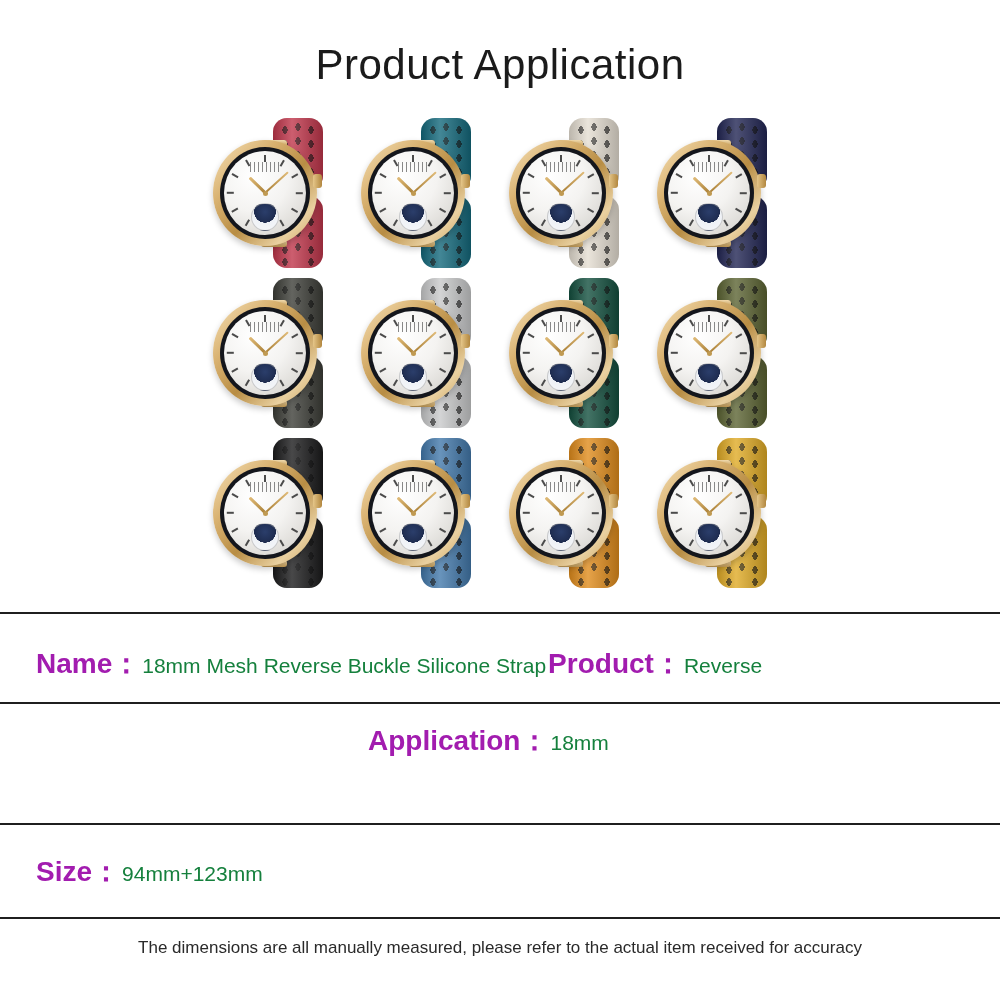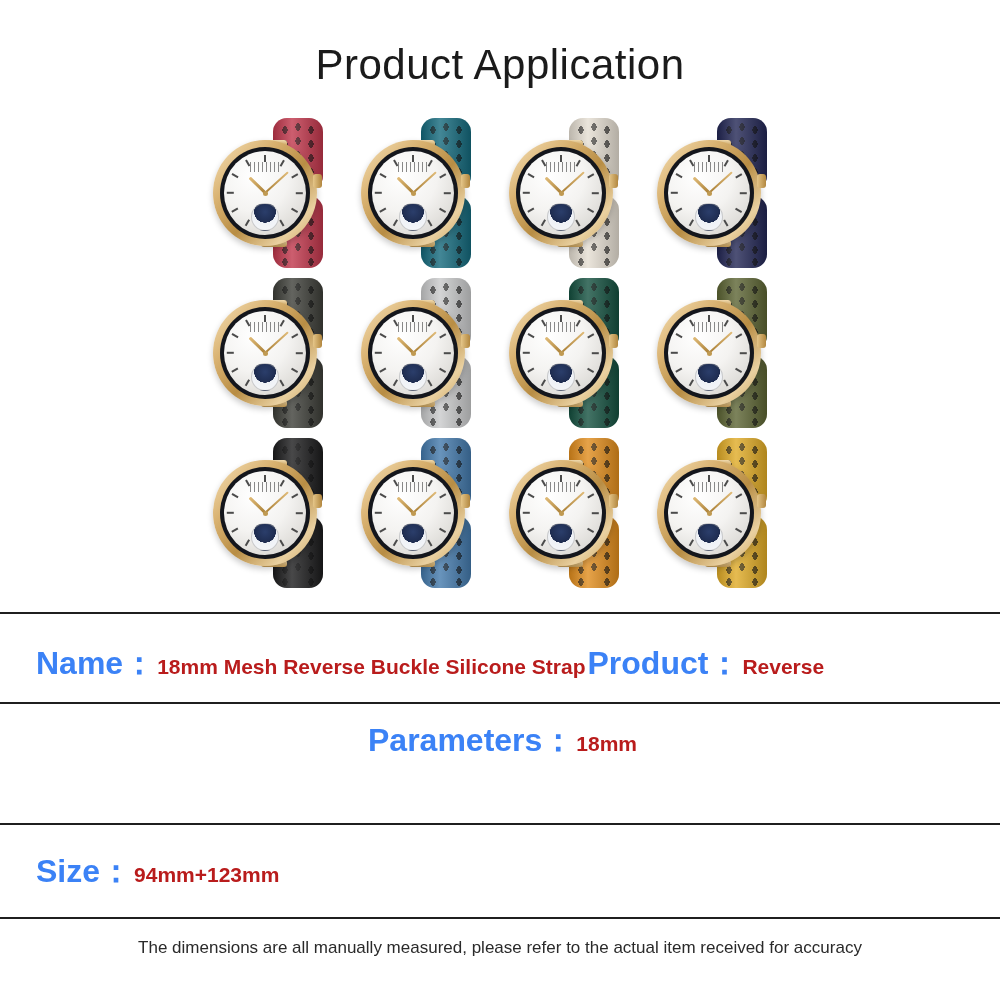--- a/index.html
+++ b/index.html
@@ -214,28 +214,28 @@
   }
   .spec-row {
     position: absolute;
     left: 0;
     width: 1000px;
     display: flex;
     align-items: center;
   }
   .spec-pair { display: flex; align-items: baseline; white-space: nowrap; }
   .spec-label {
-    font-size: 32px;
+    font-size: 28px;
     font-weight: 600;
-    color: #3b82f6;
+    color: #a21caf;
   }
   .spec-value {
     font-size: 21px;
-    font-weight: 700;
-    color: #b91c1c;
+    font-weight: 400;
+    color: #15803d;
     margin-left: 2px;
   }
   .footer-note {
     position: absolute;
     left: 0;
     width: 1000px;
     text-align: center;
     font-size: 17px;
     font-weight: 400;
     color: #2a2a2a;
@@ -751,21 +751,21 @@
   <div class="spec-pair" style="margin-left:2px;">
     <span class="spec-label">Product：</span>
     <span class="spec-value">Reverse</span>
   </div>
 </div>
 
 <div class="divider" style="top:702px;"></div>
 
 <div class="spec-row" style="top:724px;height:34px;">
   <div class="spec-pair" style="margin-left:368px;">
-    <span class="spec-label">Parameters：</span>
+    <span class="spec-label">Application：</span>
     <span class="spec-value">18mm</span>
   </div>
 </div>
 
 <div class="divider" style="top:823px;"></div>
 
 <div class="spec-row" style="top:855px;height:34px;">
   <div class="spec-pair" style="margin-left:36px;">
     <span class="spec-label">Size：</span>
     <span class="spec-value">94mm+123mm</span>

